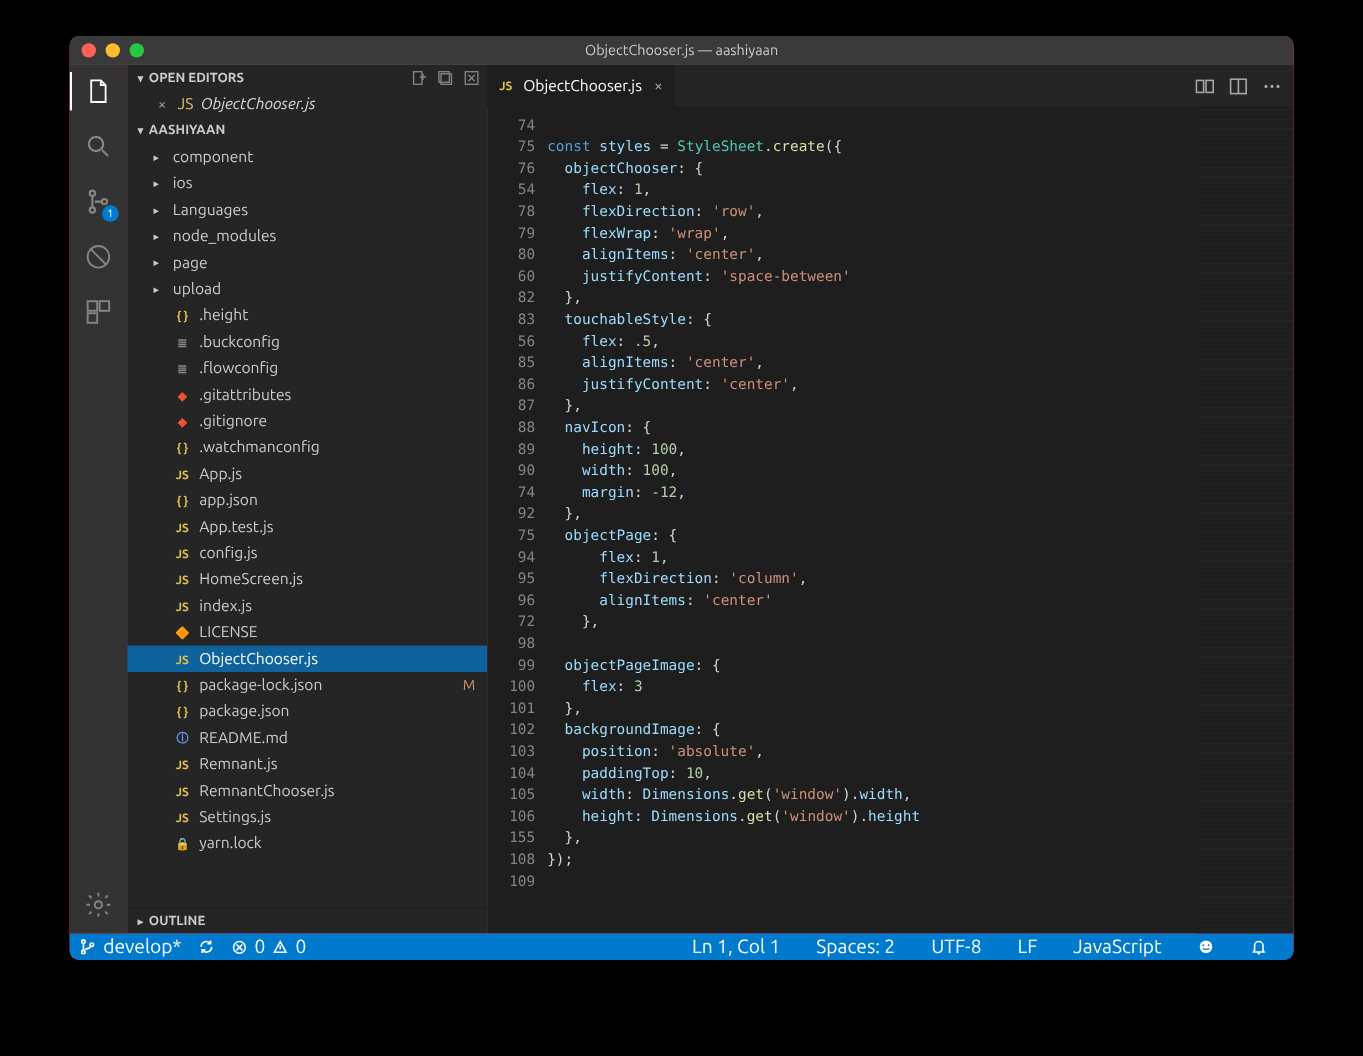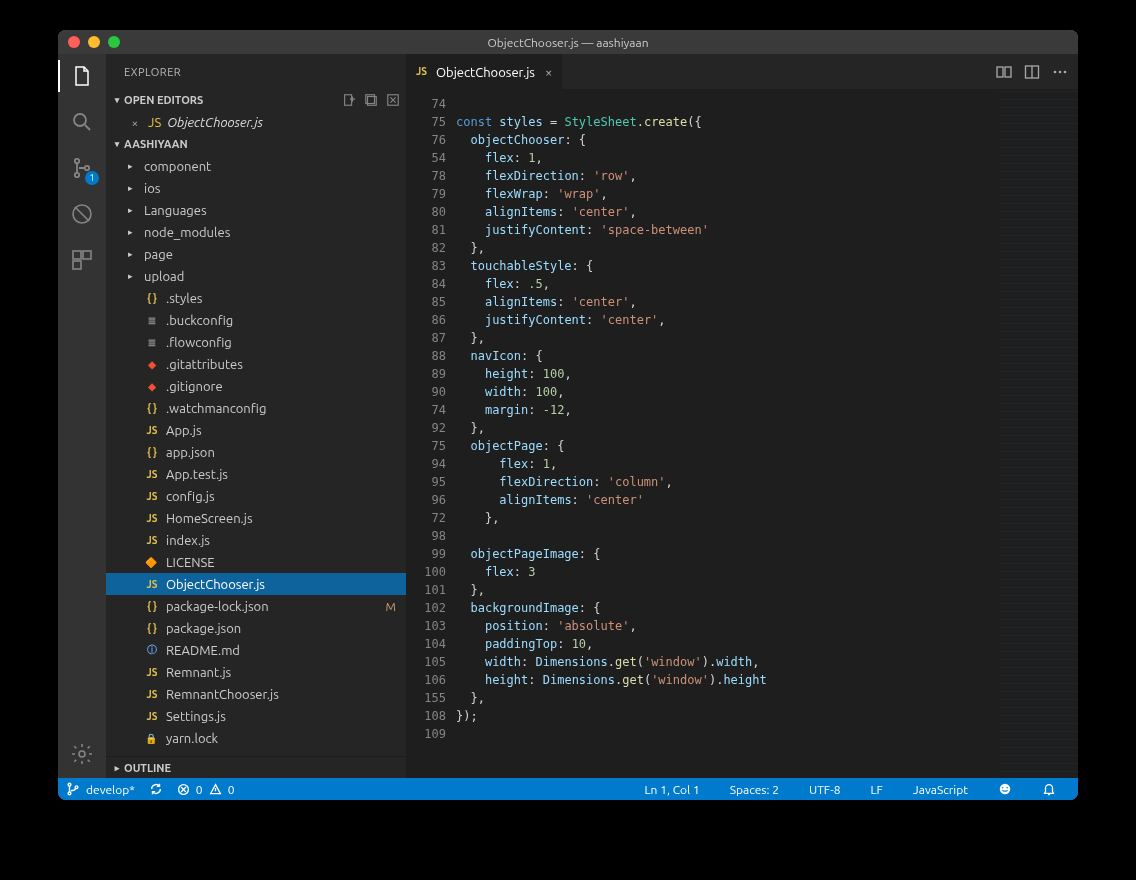--- a/index.html
+++ b/index.html
@@ -148,21 +148,21 @@
   .fn { color:#4ec9b0; } 
   .mt { color:#dcdcaa; } 
   .st { color:#ce9178; } 
   .nu { color:#b5cea8; } 
   .pn { color:#d4d4d4; }
   .op { color:#d4d4d4; }
 
   
   .statusbar {
     height:22px; background:#007acc; color:#fff; display:flex; align-items:center;
-    font-size:12px; padding:0 8px; flex-shrink:0;
+    font-size:16px; padding:0 8px; flex-shrink:0;
   }
   .statusbar .grp { display:flex; align-items:center; gap:6px; margin-right:14px; cursor:pointer; }
   .statusbar .right { margin-left:auto; display:flex; gap:16px; }
   .sicon { display:inline-flex; align-items:center; }
   svg { display:block; }
 </style>
 </head>
 <body>
 
 <div class="window">
@@ -215,21 +215,20 @@
       </div>
       <div class="activity-icon activity-bottom">
         <svg width="24" height="24" viewBox="0 0 24 24" fill="none" stroke="currentColor" stroke-width="1.6">
             <circle cx="12" cy="12" r="3"></circle>
             <path d="M12 2v3M12 19v3M4.2 4.2l2.1 2.1M17.7 17.7l2.1 2.1M2 12h3M19 12h3M4.2 19.8l2.1-2.1M17.7 6.3l2.1-2.1"></path>
           </svg>
       </div>
     </div>
 
     <div class="sidebar">
-      <div class="sidebar-title">EXPLORER</div>
 
       <div class="section-header">
         <span class="twisty">▾</span>
         <span>OPEN EDITORS</span>
         <span class="section-actions">
           <span>
               <svg width="14" height="14" viewBox="0 0 16 16" fill="none" stroke="currentColor" stroke-width="1.3">
                 <rect x="3" y="2" width="8" height="12"></rect>
                 <path d="M14 6v6M11 9h6" transform="translate(-2 -2)"></path>
               </svg>
@@ -280,21 +279,21 @@
             <span class="twisty">▸</span>
             <span>page</span>
           </div>
           <div class="tree-item indent1">
             <span class="twisty">▸</span>
             <span>upload</span>
           </div>
           <div class="tree-item indent1">
             <span class="twisty" style="visibility:hidden">▸</span>
             <span class="ficon ic-json">{ }</span>
-            <span>.styles</span>
+            <span>.height</span>
           </div>
           <div class="tree-item indent1">
             <span class="twisty" style="visibility:hidden">▸</span>
             <span class="ficon ic-grey">≣</span>
             <span>.buckconfig</span>
           </div>
           <div class="tree-item indent1">
             <span class="twisty" style="visibility:hidden">▸</span>
             <span class="ficon ic-grey">≣</span>
             <span>.flowconfig</span>
@@ -429,24 +428,24 @@
       </div>
       <div class="editor-body">
         <div class="gutter" id="gutter">
             <div>74</div>
             <div>75</div>
             <div>76</div>
             <div>54</div>
             <div>78</div>
             <div>79</div>
             <div>80</div>
-            <div>81</div>
+            <div>60</div>
             <div>82</div>
             <div>83</div>
-            <div>84</div>
+            <div>56</div>
             <div>85</div>
             <div>86</div>
             <div>87</div>
             <div>88</div>
             <div>89</div>
             <div>90</div>
             <div>74</div>
             <div>92</div>
             <div>75</div>
             <div>94</div>

